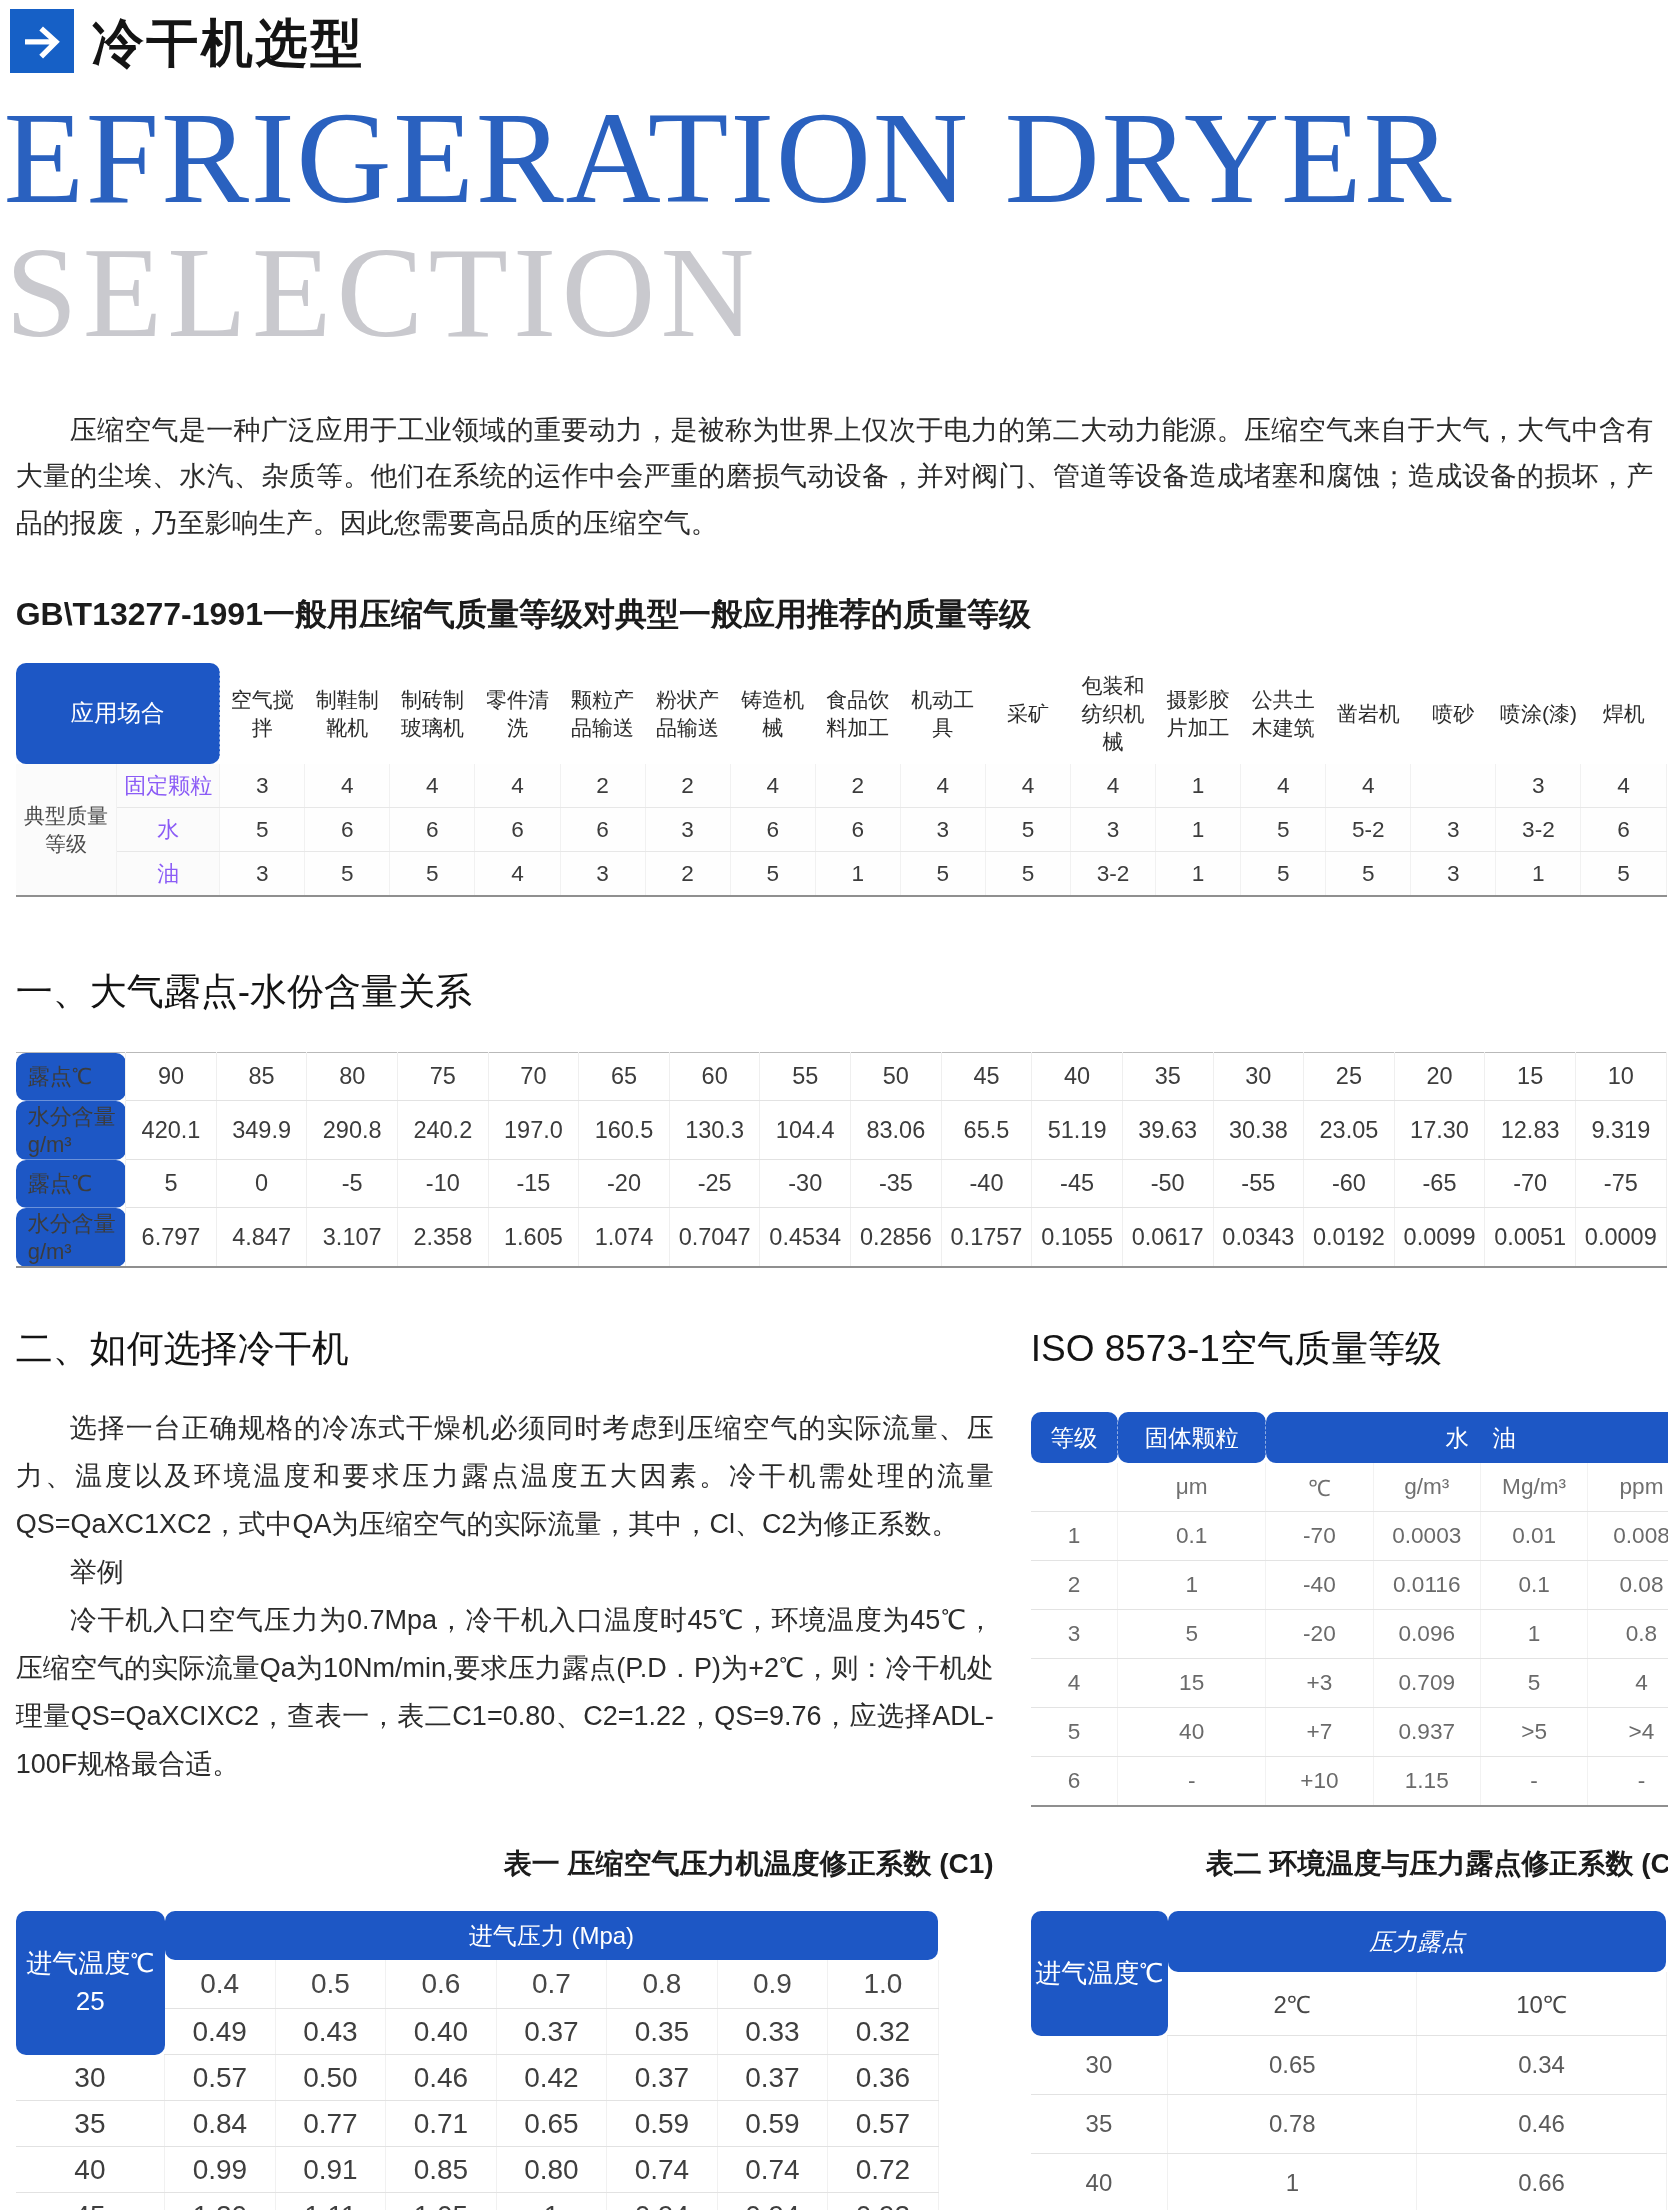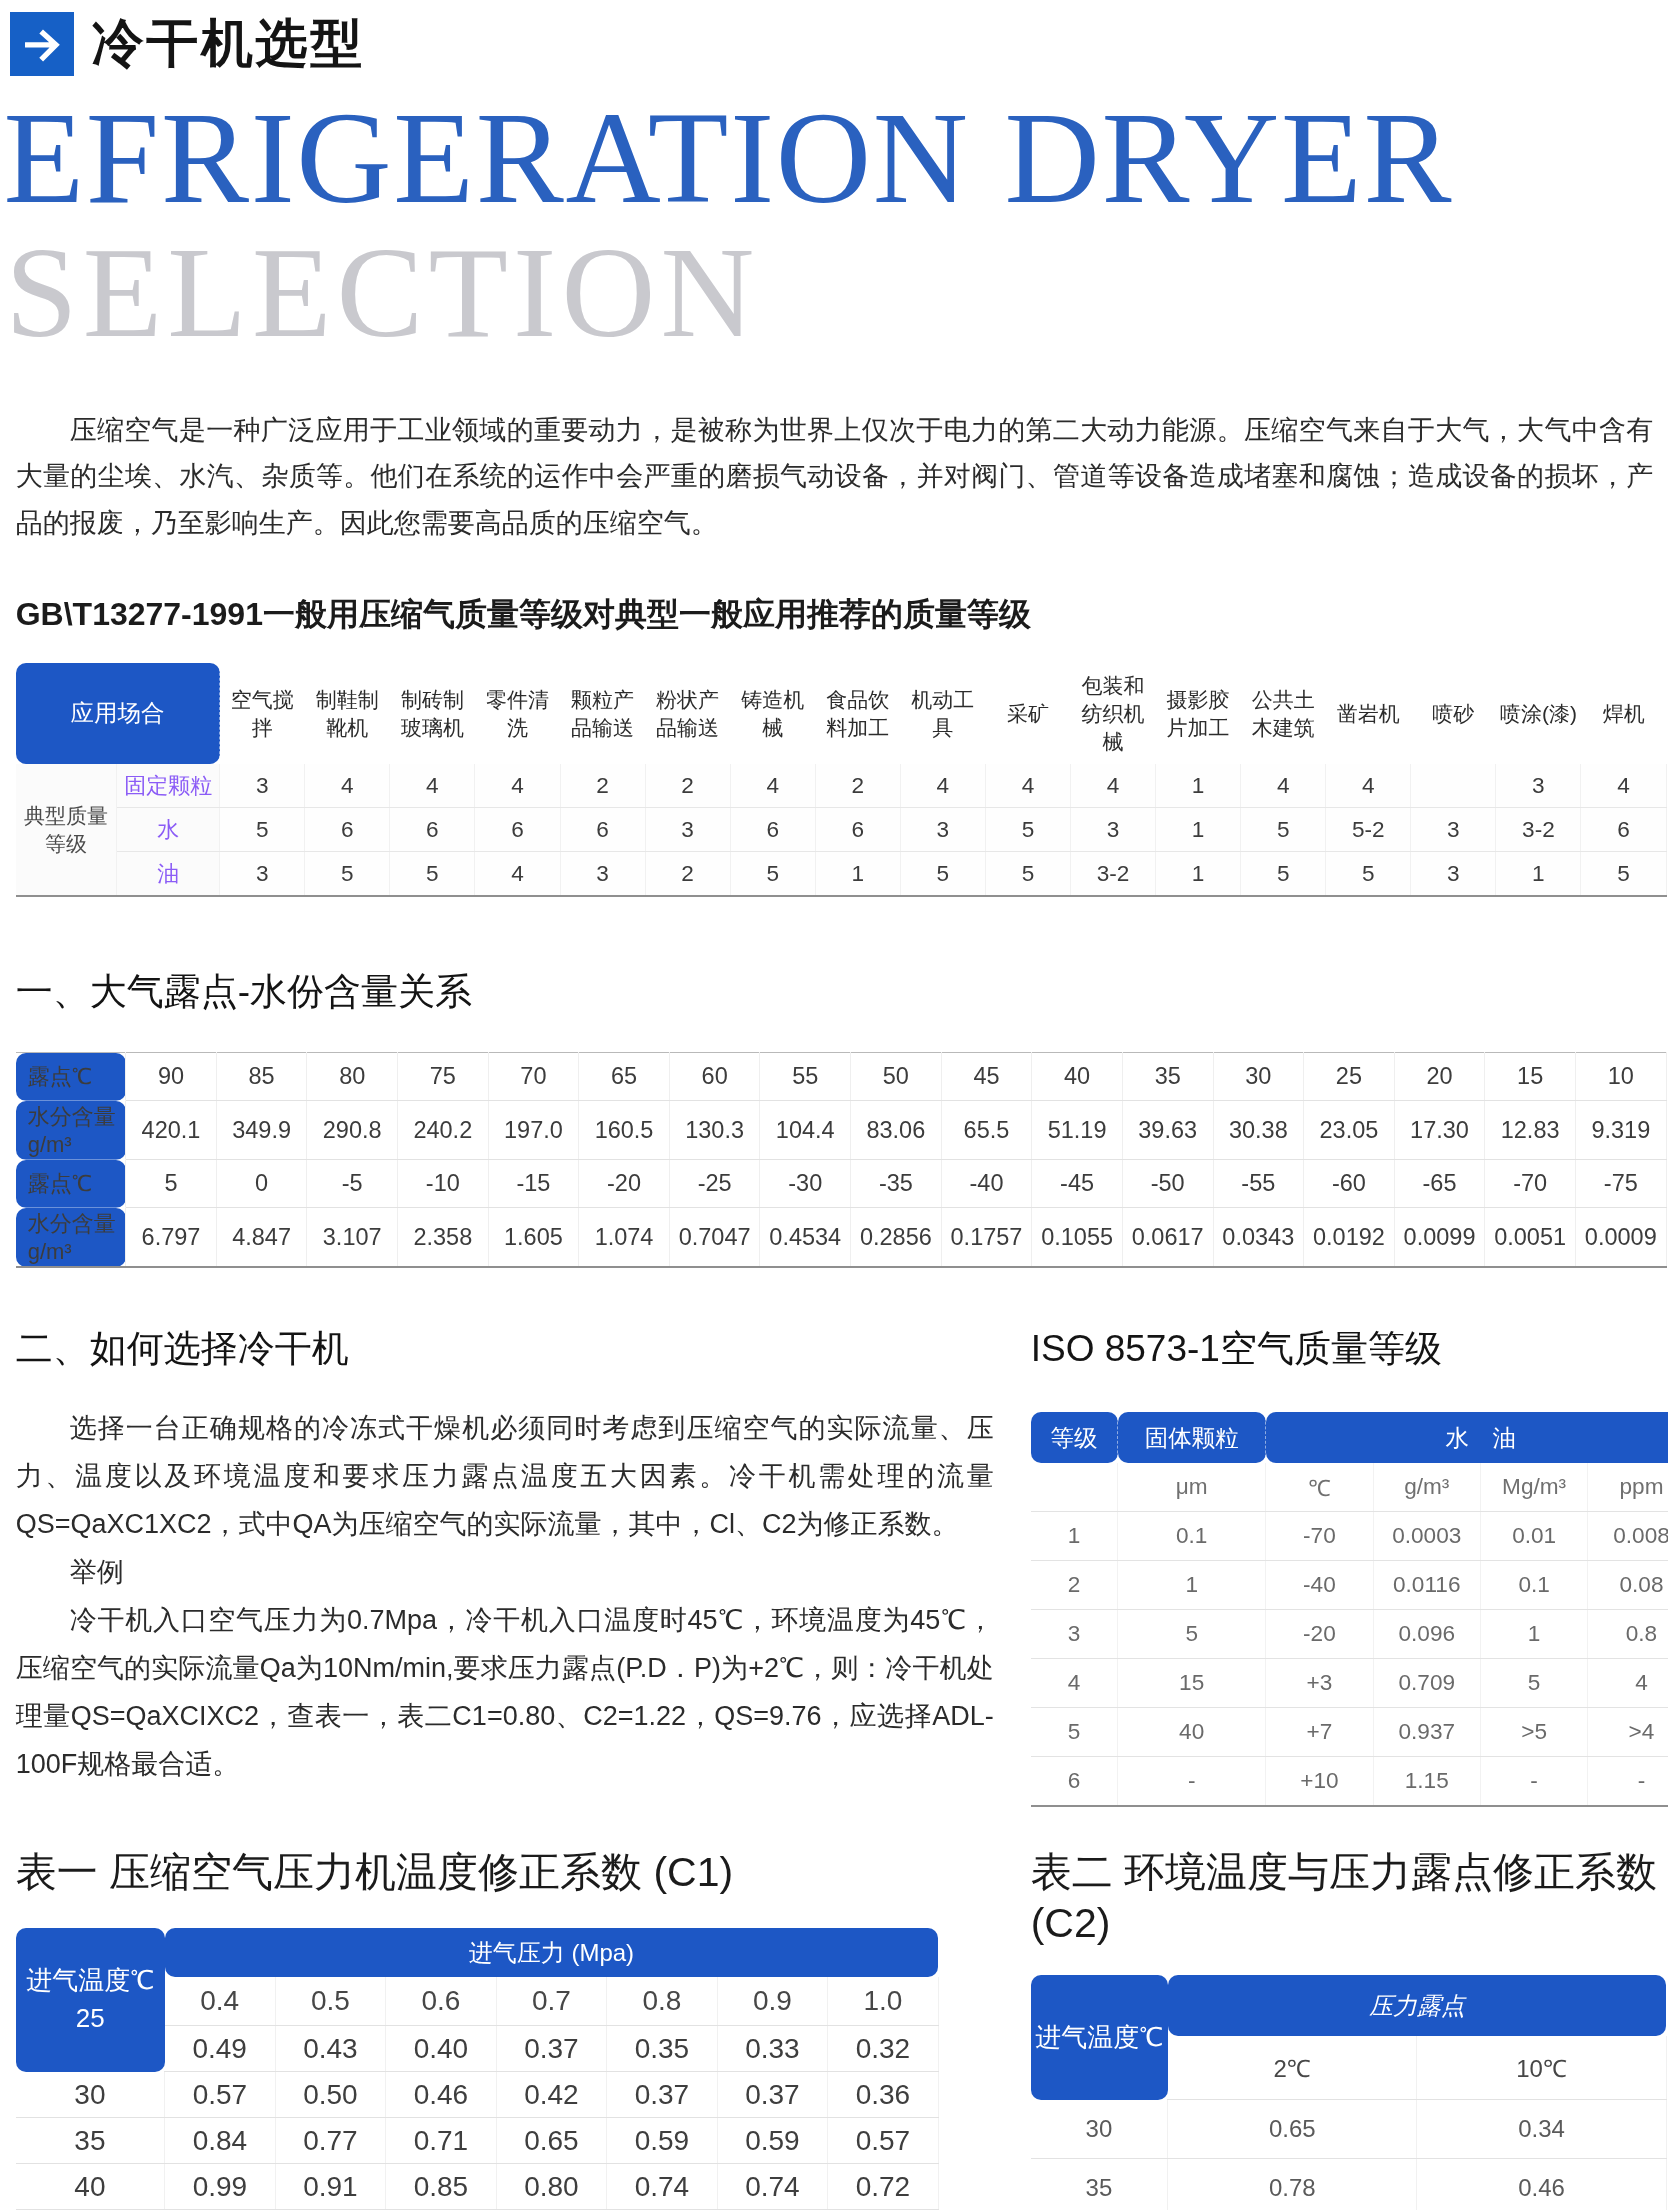--- a/index.html
+++ b/index.html
@@ -2,21 +2,21 @@
 <html style="font-size:14px"><head>
 <meta charset="utf-8">
 <style>
   html,body{margin:0;padding:0;}
   body{
     width:1669px;height:2211px;overflow:hidden;background:#ffffff;
     font-family:"Liberation Sans", sans-serif;color:#2c2c2c;position:relative;
   }
   .content{padding:0 8.7px;}
   
-  .page-header{display:flex;align-items:center;padding:8.7px 0 0 1.7px;}
+  .page-header{display:flex;padding:8.7px 0 0 1.7px;}
   .arrow-box{width:64px;height:64px;background:#1660c6;display:flex;align-items:center;justify-content:center;flex:0 0 auto;}
   .zh-title{font-size:52px;font-weight:700;color:#141414;margin-left:17.4px;letter-spacing:2.6px;}
   .en-title{font-family:"Liberation Serif", serif;font-size:132px;line-height:1.02;color:#2a61bf;margin:12px 0 0 -5.2px;letter-spacing:1.7px;white-space:nowrap;}
   .en-sub{font-family:"Liberation Serif", serif;font-size:130px;line-height:1.0;color:#c9c9ce;margin:1.7px 0 0 -3.5px;letter-spacing:5.2px;}
   
   .intro{margin:50px 7px 0 7px;font-size:27px;line-height:1.72;text-align:justify;color:#2b2b2b;}
   .intro p{margin:0;text-indent:2em;}
   
   table{border-collapse:collapse;table-layout:fixed;}
   th,td{text-align:center;vertical-align:middle;}
@@ -50,21 +50,21 @@
   
   .iso-table{width:665px;margin-top:38px;}
   .iso-table th{font-size:23.5px;height:49px;border-right:0.9px dashed rgba(255,255,255,.5);font-weight:500;}
   .iso-table th:last-child{border-right:none;}
   .iso-table col.c1{width:87px;}
   .iso-table col.c2{width:148px;}
   .iso-table td{height:46px;font-size:22.6px;color:#6a6a6a;border-bottom:0.9px solid #e3e3e3;border-right:0.9px solid #f2f2f2;}
   .iso-table tr.units td{color:#707070;}
   
   .bottom{display:flex;margin-top:38px;}
-  .tbl-caption{font-size:41px;font-weight:400;color:#1b1b1b;}
+  .tbl-caption{font-size:28px;font-weight:700;color:#1b1b1b;text-align:right;}
   .c1-table{width:923px;margin-top:28px;}
   .c1-table col.c-corner{width:149px;}
   .c1-table .corner{font-size:26px;line-height:1.45;}
   .c1-table th.span{font-size:24px;height:47px;font-weight:500;}
   .c1-table td{height:43px;font-size:28px;color:#3e3e3e;border-bottom:0.9px solid #e2e2e2;border-right:0.9px solid #f1f1f1;}
   .c1-table tr.subhead td{color:#474747;height:46px;}
   .c2-table{width:636px;margin-top:28px;}
   .c2-table col.c-corner{width:137px;}
   .c2-table .corner{font-size:26px;}
   .c2-table th.span{font-size:24px;height:59px;font-weight:500;font-style:italic;}

